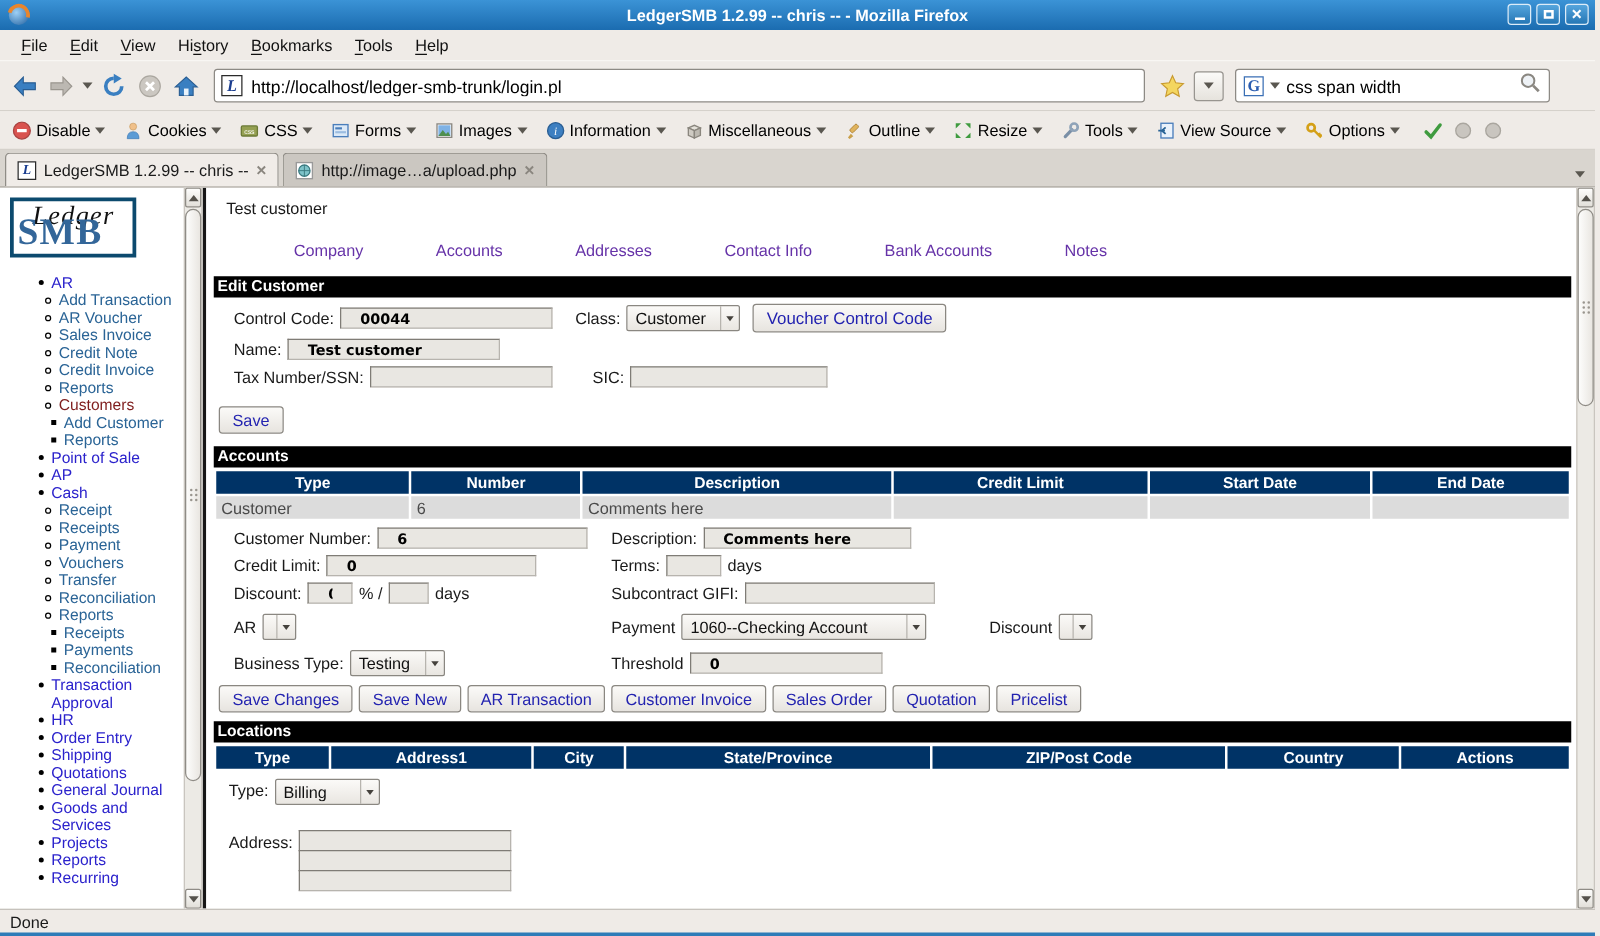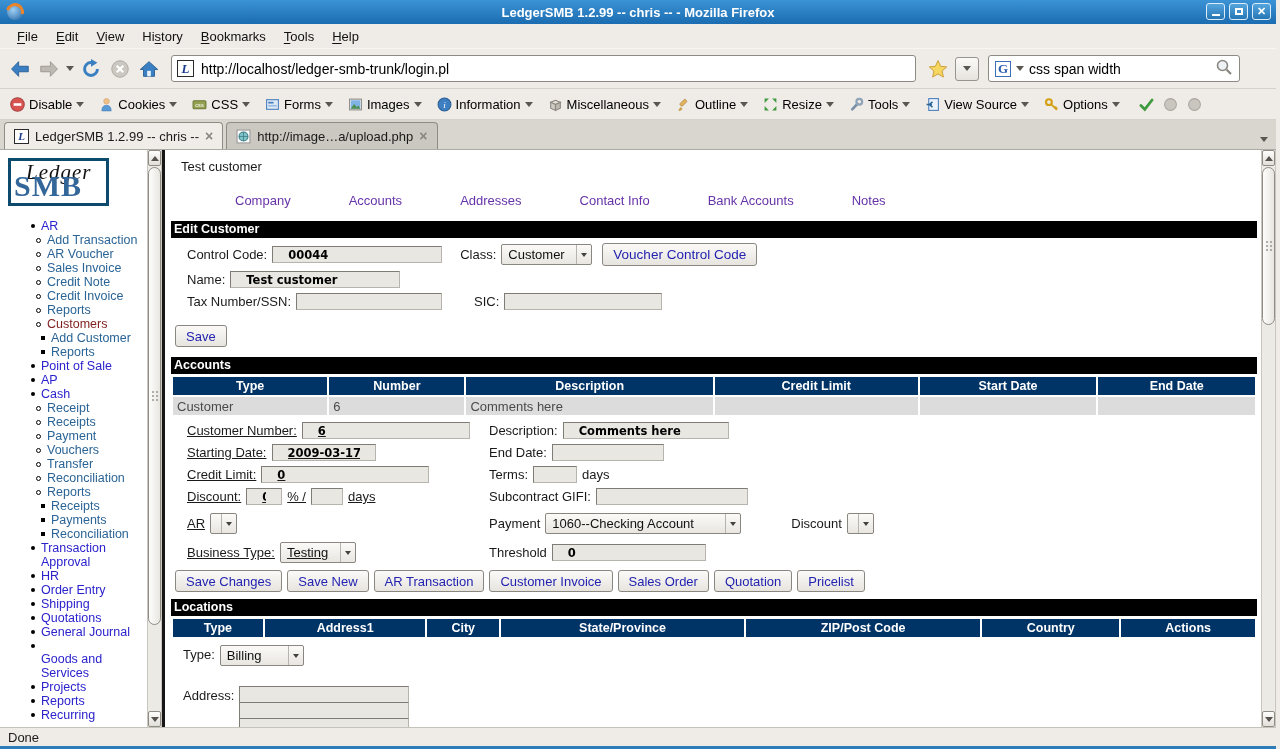--- a/index.html
+++ b/index.html
@@ -96,21 +96,21 @@
   .tri { width:0; height:0; border-left:3.5px solid transparent; border-right:3.5px solid transparent; border-top:4.5px solid #44413c; }
   .btn { height:22px; background:linear-gradient(#fbfaf8,#e7e4df); border:1px solid #8a8781; border-radius:3px; color:#2323b0; font-size:13px; font-family:"Liberation Sans",sans-serif; padding:0 10px; cursor:pointer; }
   .btn-big { height:23px; font-size:13.5px; }
   .save-row { margin:15px 0 0 4px; }
   .grid-table { width:100%; border-collapse:separate; border-spacing:2px; margin-top:1px; }
   .grid-table th { background:#003366; color:#fff; font-size:12.5px; font-weight:bold; height:18px; text-align:center; }
   .grid-table td { background:#dcdcdc; color:#4a4a4a; font-size:13px; height:18px; padding-left:4px; }
   .cell-link { color:#2222ee; }
   .aform { margin-top:4px; }
   .aform-row { display:flex; align-items:center; margin-top:5px; padding-left:16px; }
-  .acol-l { width:302px; display:flex; align-items:center; gap:5px; flex:0 0 302px;text-decoration:underline; }
+  .acol-l { width:302px; display:flex; align-items:center; gap:5px; flex:0 0 302px; }
   .acol-r { display:flex; align-items:center; gap:5px; }
   .btn-row { display:flex; gap:5px; margin:7px 0 0 4px; }
   .lform-row { display:flex; align-items:flex-start; margin-top:20px; padding-left:12px; }
   .lform-row .lbl { margin-right:5px; margin-top:2px; }
   .addr-stack { display:flex; flex-direction:column; }
   .addr-stack .tf { margin-top:0; }
   .addr-stack .tf + .tf { margin-top:-1px; }
 
   
   .statusbar { flex:0 0 19px; height:19px; background:#efebe7; border-top:1px solid #c6c2bc; display:flex; align-items:center; padding-left:8px; font-size:13px; color:#1a1a1a; }
@@ -483,21 +483,21 @@
           <div class="side-item lvl1">
             <span class="bullet b1"></span>
             <span class="side-link" style="color: rgb(43, 34, 204);">Quotations</span>
           </div>
           <div class="side-item lvl1">
             <span class="bullet b1"></span>
             <span class="side-link" style="color: rgb(43, 34, 204);">General Journal</span>
           </div>
           <div class="side-item lvl1">
             <span class="bullet b1"></span>
-            <span class="side-link" style="color: rgb(43, 34, 204); margin-top: 13px;">Goods and Services</span>
+            <span class="side-link" style="color: rgb(43, 34, 204);">Goods and Services</span>
           </div>
           <div class="side-item lvl1">
             <span class="bullet b1"></span>
             <span class="side-link" style="color: rgb(43, 34, 204);">Projects</span>
           </div>
           <div class="side-item lvl1">
             <span class="bullet b1"></span>
             <span class="side-link" style="color: rgb(43, 34, 204);">Reports</span>
           </div>
           <div class="side-item lvl1">
@@ -607,30 +607,20 @@
             <span>Customer Number:</span>
             <input class="tf" style="width: 168px;" readonly="" value="6">
           </div>
           <div class="acol-r">
             <span>Description:</span>
             <input class="tf" style="width: 166px;" readonly="" value="Comments here">
           </div>
         </div>
         <div class="aform-row">
           <div class="acol-l">
-            <span>Starting Date:</span>
-            <input class="tf" style="width: 104px;" readonly="" value="2009-03-17">
-          </div>
-          <div class="acol-r">
-            <span>End Date:</span>
-            <input class="tf" style="width: 112px;" readonly="" value="">
-          </div>
-        </div>
-        <div class="aform-row">
-          <div class="acol-l">
             <span>Credit Limit:</span>
             <input class="tf" style="width: 168px;" readonly="" value="0">
           </div>
           <div class="acol-r">
             <span>Terms:</span>
             <input class="tf" style="width: 44px;" readonly="" value="">
             <span>days</span>
           </div>
         </div>
         <div class="aform-row">

